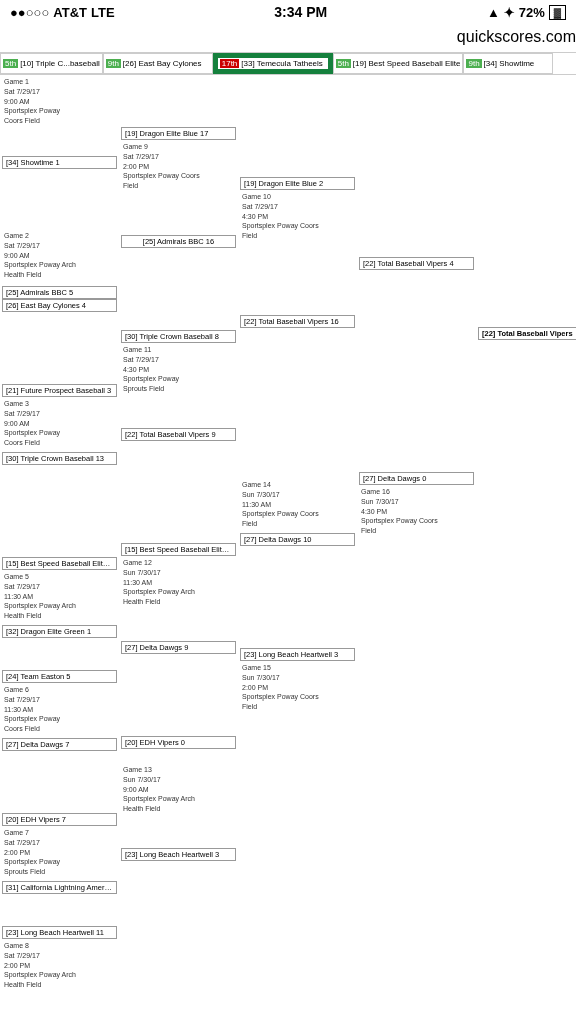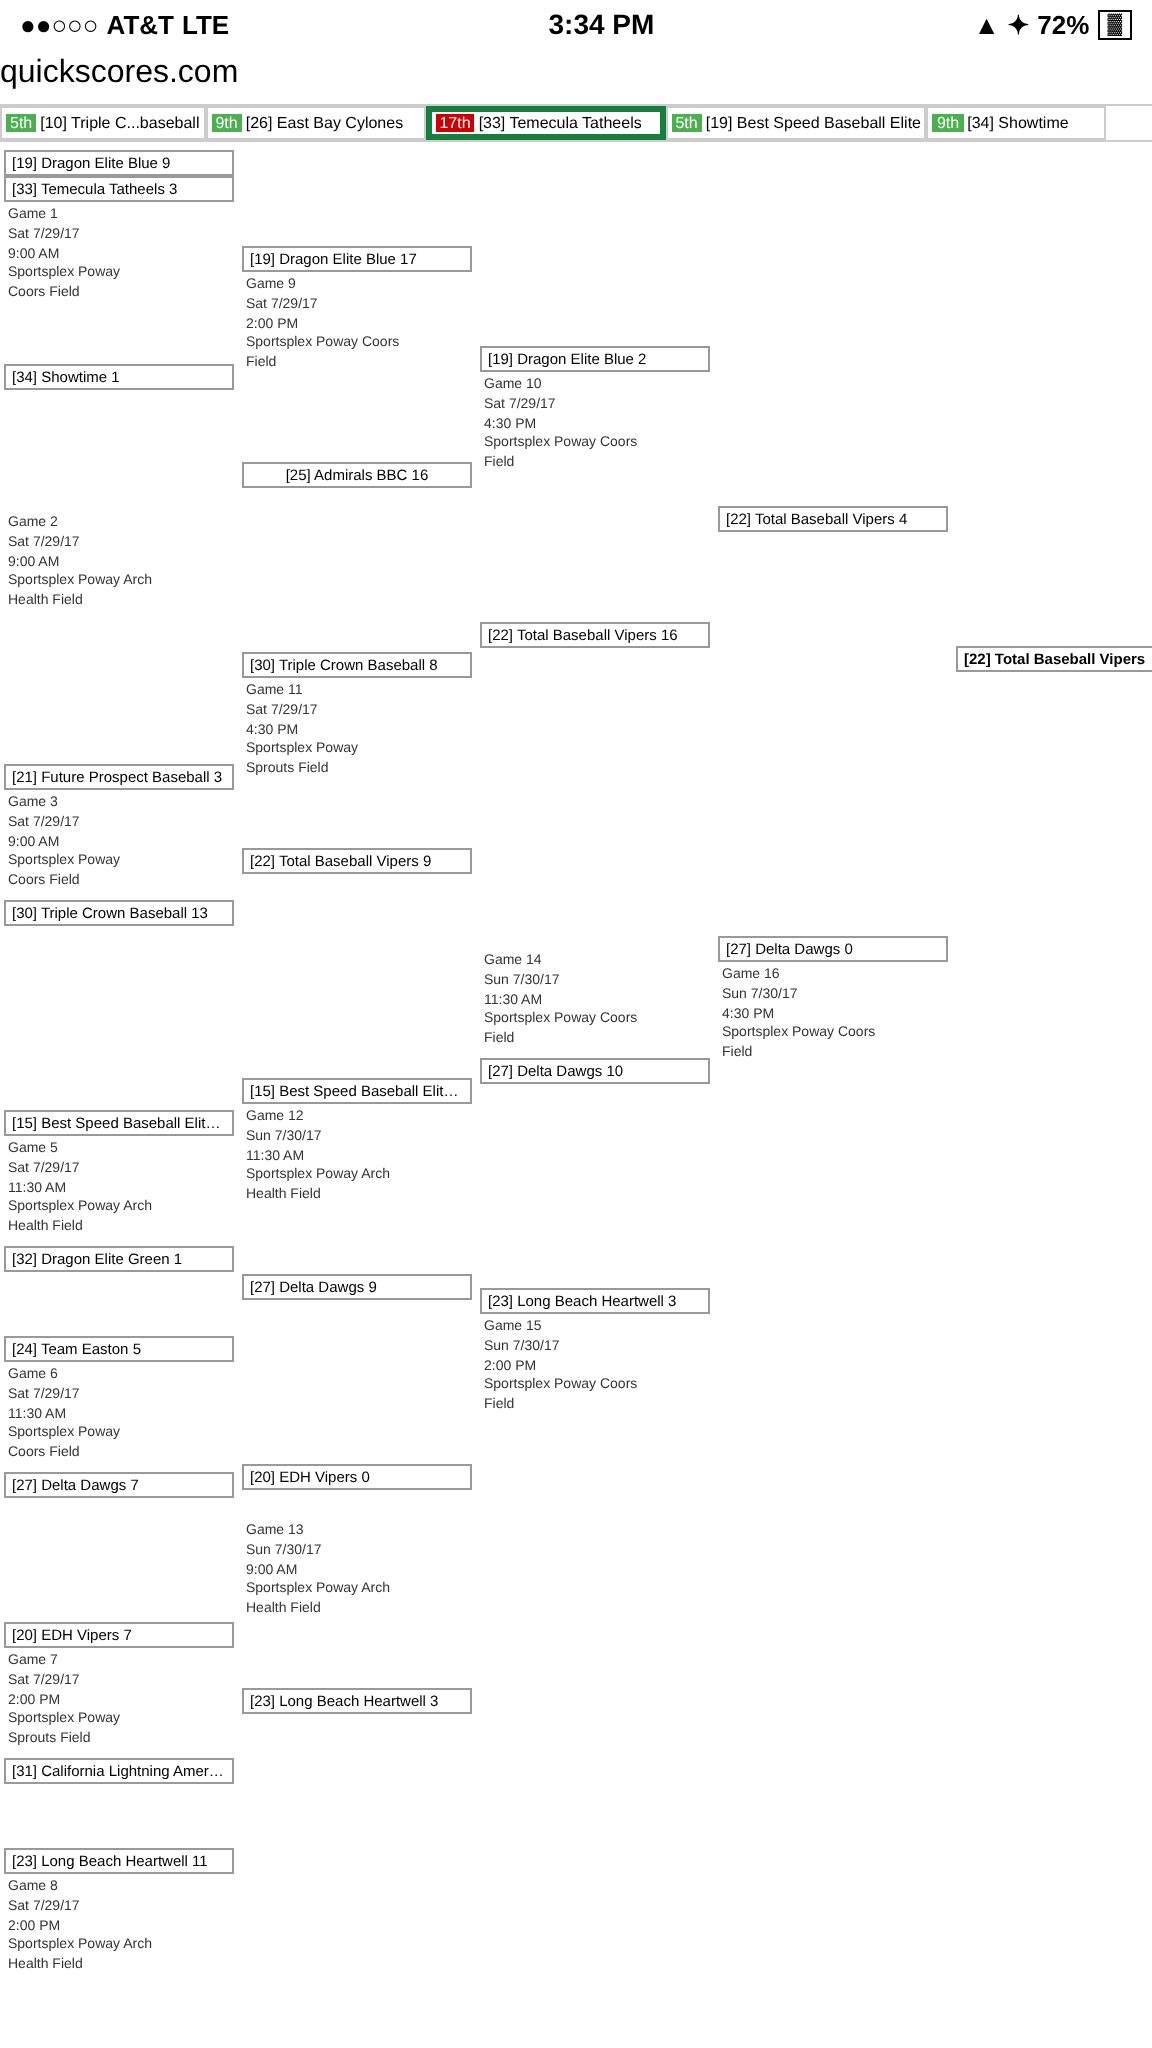--- a/index.html
+++ b/index.html
@@ -16,21 +16,21 @@
       align-items: center;
       padding: 4px 10px;
       font-size: 13px;
       font-weight: 600;
       background: #fff;
       height: 24px;
     }
     .status-left { display: flex; align-items: center; gap: 4px; }
     .status-right { display: flex; align-items: center; gap: 4px; }
     .site-header {
-      text-align: left;
+      text-align: right;
       font-size: 16px;
       font-weight: 500;
       padding: 4px 0 6px;
       border-bottom: 1px solid #ccc;
     }
     .team-entry {
       border: 1px solid #999;
       padding: 1px 3px;
       background: #fff;
       white-space: nowrap;
@@ -72,21 +72,21 @@
 <div style="display:flex;flex-direction:row;font-size:8px;border-bottom:1px solid #ccc;">
   <div style="display:flex;">
     <div style="display:flex;align-items:center;border:1px solid #ccc;padding:1px 2px;min-width:90px;">
       <span style="background:#4CAF50;color:#fff;padding:0 2px;font-size:8px;margin-right:2px;">5th</span>
       <span>[10] Triple C...baseball</span>
     </div>
     <div style="display:flex;align-items:center;border:1px solid #ccc;padding:1px 2px;min-width:110px;">
       <span style="background:#4CAF50;color:#fff;padding:0 2px;font-size:8px;margin-right:2px;">9th</span>
       <span>[26] East Bay Cylones</span>
     </div>
-    <div style="display:flex;align-items:center;border:3px solid #15803d;padding:1px 2px;min-width:120px;">
+    <div style="display:flex;align-items:center;border:5px solid #15803d;padding:1px 2px;min-width:120px;">
       <span style="background:#cc0000;color:#fff;padding:0 2px;font-size:8px;margin-right:2px;">17th</span>
       <span>[33] Temecula Tatheels</span>
     </div>
   </div>
   <div style="display:flex;">
     <div style="display:flex;align-items:center;border:1px solid #ccc;padding:1px 2px;min-width:120px;">
       <span style="background:#4CAF50;color:#fff;padding:0 2px;font-size:8px;margin-right:2px;">5th</span>
       <span>[19] Best Speed Baseball Elite</span>
     </div>
     <div style="display:flex;align-items:center;border:1px solid #ccc;padding:1px 2px;min-width:90px;">
@@ -94,39 +94,39 @@
       <span>[34] Showtime</span>
     </div>
   </div>
 </div>
 
 <div style="font-size:7.5px;padding:2px;overflow-x:auto;">
   <div style="display:flex;gap:0px;width:570px;">
 
     <div style="width:115px;flex-shrink:0;">
 
-      <div style="margin-bottom:2px;margin-top:2px;">
-        <div class="team-entry">[19] Dragon Elite Blue  9</div>
-        <div class="team-entry">[33] Temecula Tatheels  3</div>
-      </div>
 
       <div class="game-detail" style="margin-bottom:8px;">
         Game 1<br>Sat 7/29/17<br>9:00 AM<br>Sportsplex Poway<br>Coors Field
       </div>
 
       <div style="margin-bottom:2px;margin-top:30px;">
         <div class="team-entry">[34] Showtime  1</div>
       </div>
 
       <div style="height:60px;"></div>
 
       <div class="game-detail" style="margin-bottom:6px;">
         Game 2<br>Sat 7/29/17<br>9:00 AM<br>Sportsplex Poway Arch<br>Health Field
       </div>
 
+      <div style="margin-bottom:2px;">
+        <div class="team-entry">[25] Admirals BBC  5</div>
+        <div class="team-entry">[26] East Bay Cylones  4</div>
+      </div>
 
       <div style="height:60px;"></div>
 
       <div style="margin-bottom:2px;margin-top:10px;">
         <div class="team-entry">[21] Future Prospect Baseball  3</div>
       </div>
 
       <div class="game-detail" style="margin-bottom:4px;">
         Game 3<br>Sat 7/29/17<br>9:00 AM<br>Sportsplex Poway<br>Coors Field
       </div>

